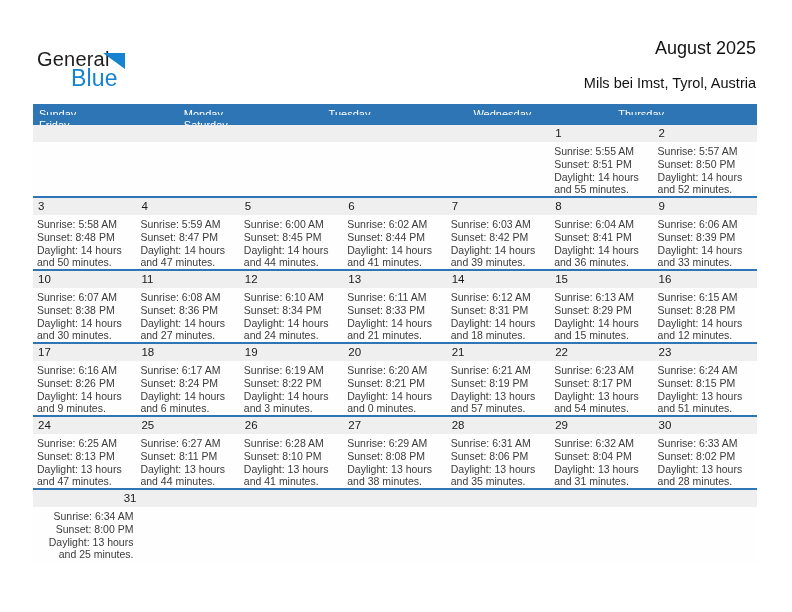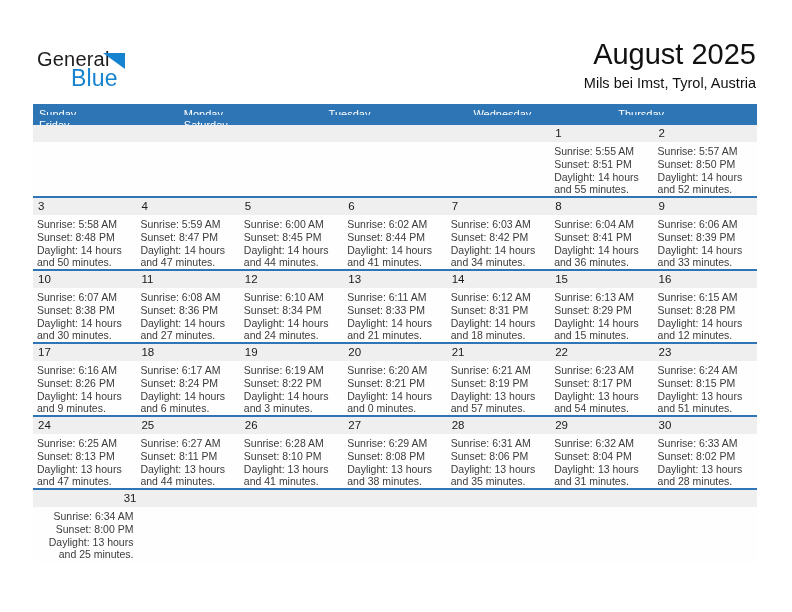--- a/index.html
+++ b/index.html
@@ -20,21 +20,21 @@
     position:absolute; left:66px; top:7px; width:22px; height:16px;
     background:var(--logo-blue);
     clip-path:polygon(0 0, 100% 0, 100% 100%);
   }
   .logo-blue {
     position:absolute; left:34px; top:19px;
     font-size:23px; font-weight:500; color:var(--logo-blue); letter-spacing:0.2px;
   }
   .page-title {
     position:absolute; right:36px; top:38px;
-    font-size:29px; color:#111; text-align:center; font-weight:400;
+    font-size:18px; color:#111; text-align:center; font-weight:400;
   }
   .page-subtitle {
     position:absolute; right:36px; top:75px;
     font-size:14.5px; color:#111; text-align:left; font-weight:400;
   }
 
   
   .calendar { position:absolute; left:33px; top:104px; width:724px; }
   .dow-row {
     display:grid; grid-template-columns:repeat(5,1fr);
@@ -161,21 +161,21 @@
               <div class="line">Daylight: 14 hours</div>
               <div class="line">and 41 minutes.</div>
             </div>
           </div>
           <div class="cell">
             <div class="num">7</div>
             <div class="details">
               <div class="line">Sunrise: 6:03 AM</div>
               <div class="line">Sunset: 8:42 PM</div>
               <div class="line">Daylight: 14 hours</div>
-              <div class="line">and 34 minutes.</div>
+              <div class="line">and 39 minutes.</div>
             </div>
           </div>
           <div class="cell">
             <div class="num">8</div>
             <div class="details">
               <div class="line">Sunrise: 6:04 AM</div>
               <div class="line">Sunset: 8:41 PM</div>
               <div class="line">Daylight: 14 hours</div>
               <div class="line">and 36 minutes.</div>
             </div>

